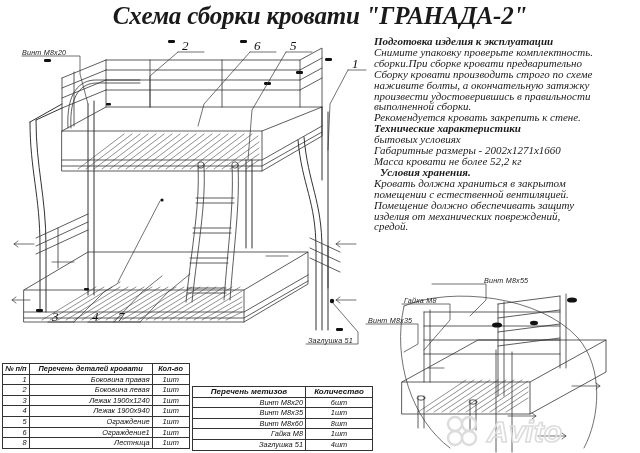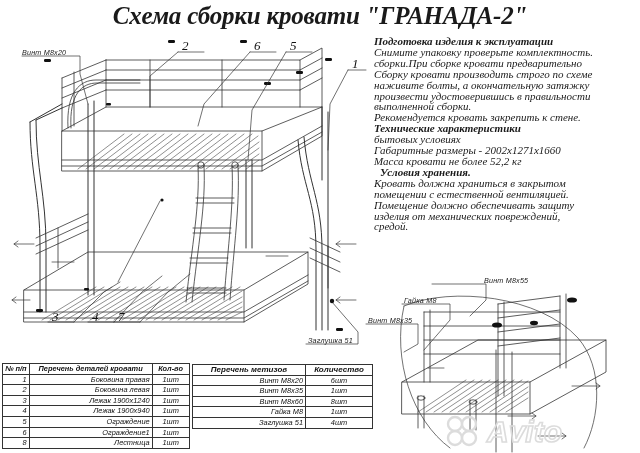--- a/index.html
+++ b/index.html
@@ -104,21 +104,21 @@
   }
   #parts-table .c-num  { width: 16px; text-align: right; }
   #parts-table .c-name { width: 118px; }
   #parts-table .c-qty  { width: 32px; text-align: center; }
   #parts-table thead td { text-align: center; font-weight: bold; }
   #parts-table thead .c-name { text-align: center; }
 
   #fast-table {
     position: absolute;
     left: 192px;
-    top: 364px;
+    top: 386px;
   }
   #fast-table .f-name { width: 108px; }
   #fast-table .f-qty  { width: 62px; text-align: center; }
   #fast-table thead td {
     text-align: center;
     font-weight: bold;
     font-size: 8px;
   }
 
   

